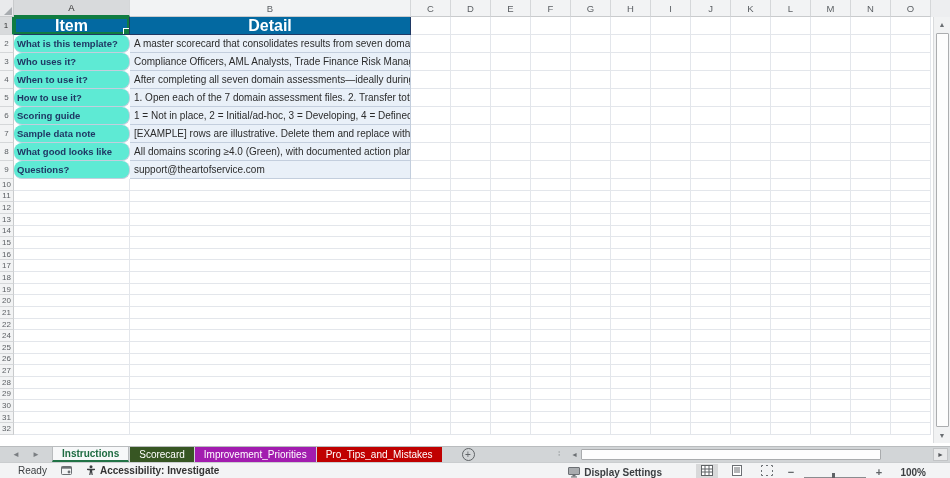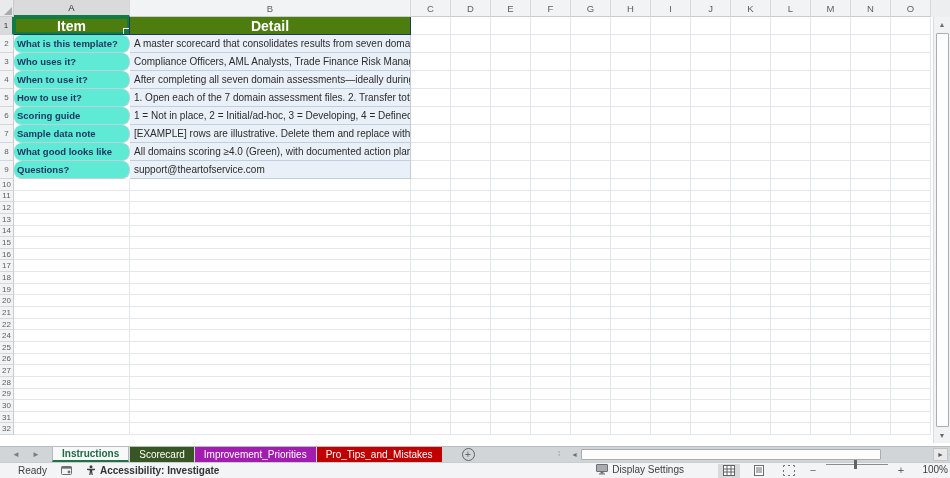--- a/index.html
+++ b/index.html
@@ -23,21 +23,21 @@
   .h-r1 { height:18px; } .h-mid { height:18px; } .h-sm { height:11.65px; }
 
   .row-head { width:14px; background:#F2F3F4; border-right:1px solid #C9CBCD; border-bottom:1px solid #D5D7D9;
               font-size:8px; color:#5B5F63; display:flex; align-items:center; justify-content:center; flex:none; }
   .row-head.hl { background:#D8DADC; border-right:2px solid #107C41; color:#2E2E2E; }
 
   .cell { border-right:1px solid #E3E6EB; border-bottom:1px solid #E3E6EB; overflow:hidden; white-space:nowrap;
           font-size:10px; color:#2B2B2B; display:flex; align-items:center; flex:none; background:#fff; }
   .wA { width:116px; } .wB { width:281px; } .wE { width:40px; }
 
-  .hdrcell { background:#4d7c0f; color:#FFFFFF; font-weight:bold; font-size:14px; justify-content:center;
+  .hdrcell { background:#0369a1; color:#FFFFFF; font-weight:bold; font-size:16px; justify-content:center;
              border-right:1px solid #1F3864; border-bottom:1px solid #1F3864; }
   .labelcell { background:#5eead4; color:#1F3864; font-weight:bold; font-size:9.5px; padding-left:3px;
                border-right:1px solid #C3CEDD; border-bottom:1px solid #C3CEDD;border-radius:8px; }
   .detailcell { background:#E9F0F8; color:#2B2B2B; font-size:10px; padding-left:4px;
                 border-right:1px solid #C3CEDD; border-bottom:1px solid #C3CEDD; }
   .sel { position:relative; box-shadow:inset 0 0 0 2px #107C41; }
   .sel::after { content:""; position:absolute; right:-1px; bottom:-1px; width:5px; height:5px;
                 background:#107C41; border:1px solid #fff; }
 
   
@@ -62,21 +62,21 @@
   .h-btn { width:13px; height:13px; display:flex; align-items:center; justify-content:center; font-size:7px; color:#6B6F73; }
   .h-thumb { height:11px; width:300px; background:#FDFDFD; border:1px solid #A9ABAD; border-radius:1px; }
   .h-right { position:absolute; right:2px; top:448px; width:15px; height:13px; background:#E8E9EA;
              border:1px solid #C2C4C6; display:flex; align-items:center; justify-content:center; font-size:7px; color:#55585B; }
 
   
   .status-bar { position:absolute; left:0; top:462px; width:950px; height:16px; background:#F3F4F5;
                 border-top:1px solid #CACDCF; display:flex; align-items:center; font-size:10px; color:#3B3E41; }
   .status-left { display:flex; align-items:center; gap:14px; padding-left:9px;margin-left:9px; }
   .acc-group { display:flex; align-items:flex-end; gap:4px; font-weight:bold; color:#333; }
-  .status-right { margin-left:auto; display:flex; align-items:flex-start; gap:8px; padding-right:2px; }
+  .status-right { margin-left:auto; display:flex; align-items:flex-end; gap:8px; padding-right:24px;font-weight:bold; }
   .ds-group { display:flex; align-items:center; gap:4px; margin-right:26px; }
   .viewbtn { width:22px; height:14px; display:flex; align-items:center; justify-content:center; }
   .viewbtn.selected { background:#D8D9DA; }
   .zoom-track { position:relative; width:62px; height:1px; background:#8A8D90; }
   .zoom-thumb { position:absolute; left:28px; top:-4px; width:3px; height:9px; background:#5F6366; }
   .zoom-sign { font-size:11px; color:#5F6366; width:10px; text-align:center; }
   .zoom-label { width:34px; text-align:right; }
   svg { display:block; }
 </style>
 </head>

